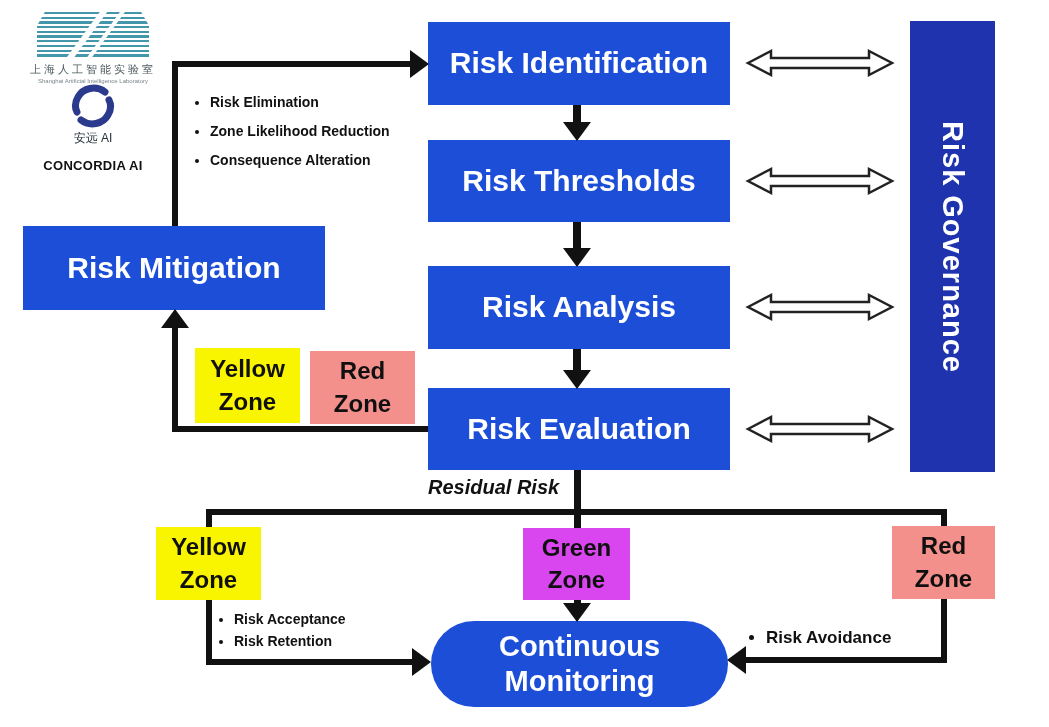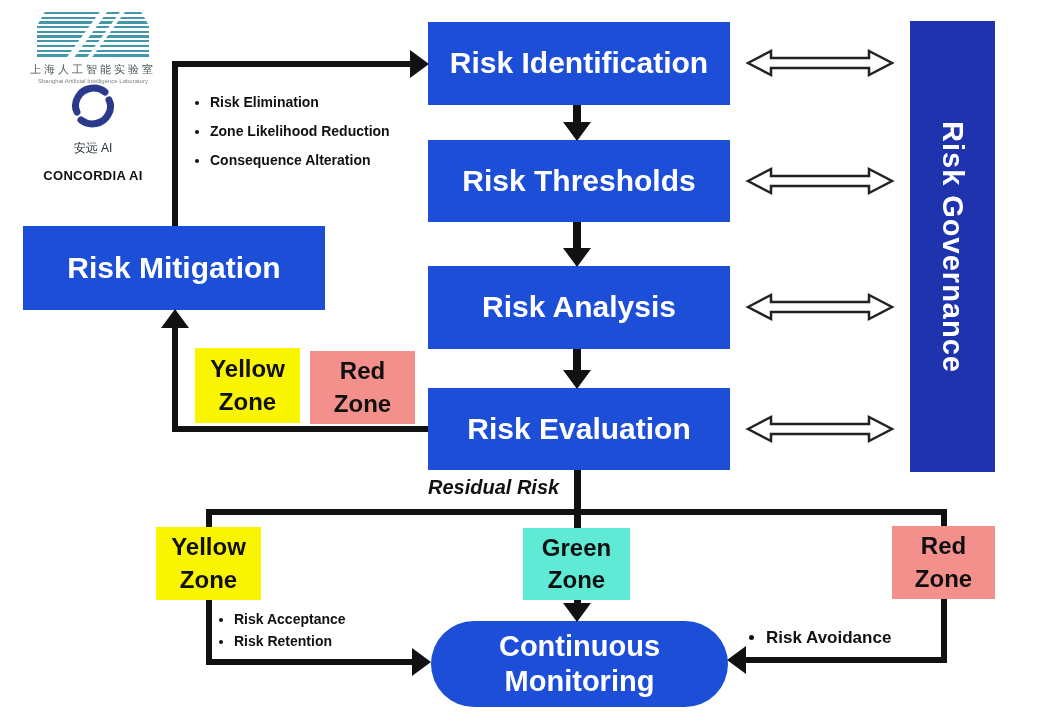--- a/index.html
+++ b/index.html
@@ -29,21 +29,21 @@
   .box-monitoring .wrap { width:250px; line-height:1.2; }
 
   
   .zone {
     position:absolute; display:flex; align-items:center; justify-content:center;
     text-align:center; font-weight:bold; font-size:24px; color:#101010; line-height:1.35;
     z-index:5;
   }
   .zone-yellow { background:#f9f501; }
   .zone-red    { background:#f4908c; }
-  .zone-green  { background:#5eead4; }
+  .zone-green  { background:#d946ef; }
   .z-mid-yellow    { left:195px; top:348px; width:105px; height:75px; }
   .z-mid-red       { left:310px; top:351px; width:105px; height:73px; }
   .z-bot-yellow    { left:156px; top:527px; width:105px; height:73px; }
   .z-bot-green     { left:523px; top:528px; width:107px; height:72px; }
   .z-bot-red       { left:892px; top:526px; width:103px; height:73px; }
 
   
   .line { position:absolute; background:#111111; z-index:1; }
   .tri  { position:absolute; width:0; height:0; z-index:1; }
   .tri-right { border-top:14px solid transparent; border-bottom:14px solid transparent; border-left:19px solid #111; }
@@ -101,21 +101,21 @@
     content:""; position:absolute; top:-8px; width:6px; height:64px; background:#fff;
     transform:rotate(36deg);
   }
   .sh-stripes::before { left:46px; }
   .sh-stripes::after  { left:66px; width:4px; }
   .sh-cn { margin-top:4px; font-size:11px; letter-spacing:3px; color:#4d5a5e; white-space:nowrap; }
   .sh-en { margin-top:1px; font-size:6px; color:#7a8588; white-space:nowrap; }
 
   .logo-concordia { position:absolute; left:42px; top:84px; width:102px; text-align:center; }
   .cc-mark { display:block; margin:0 auto; }
-  .cc-cn { margin-top:12px; font-size:12px; color:#24313a; }
+  .cc-cn { margin-top:2px; font-size:12px; color:#24313a; }
   .cc-en { margin-top:11px; font-size:13px; font-weight:bold; letter-spacing:0.3px; color:#111; white-space:nowrap; }
 </style>
 </head>
 <body>
 
 <div id="canvas">
 
   <div class="logo-shanghai">
     <div class="sh-stripes"></div>
     <div class="sh-cn">上海人工智能实验室</div>

